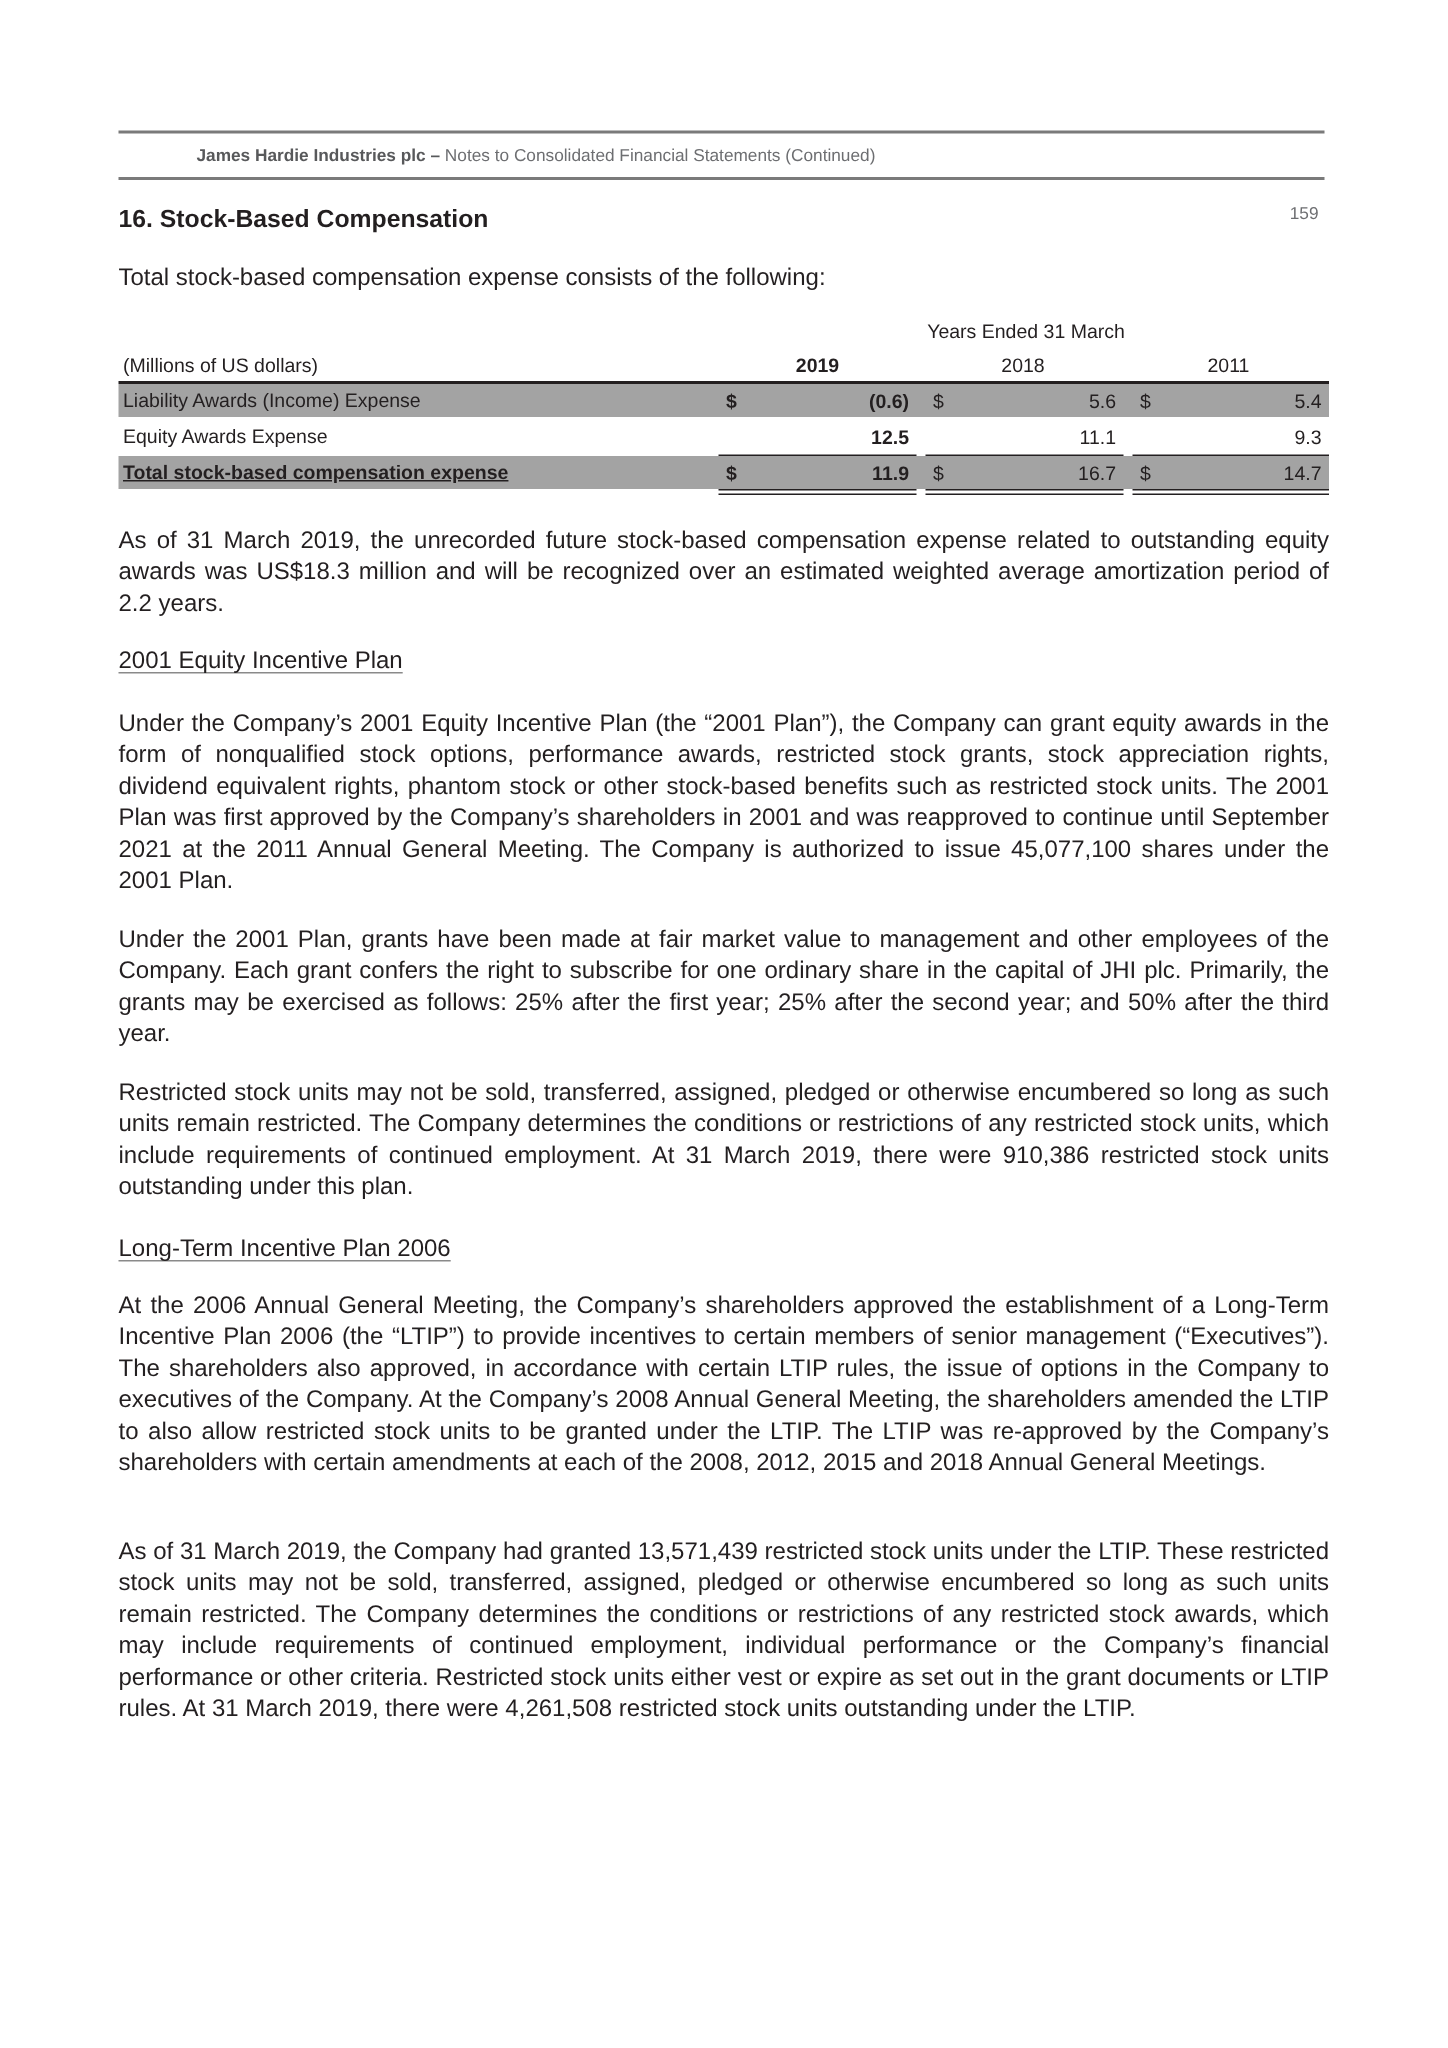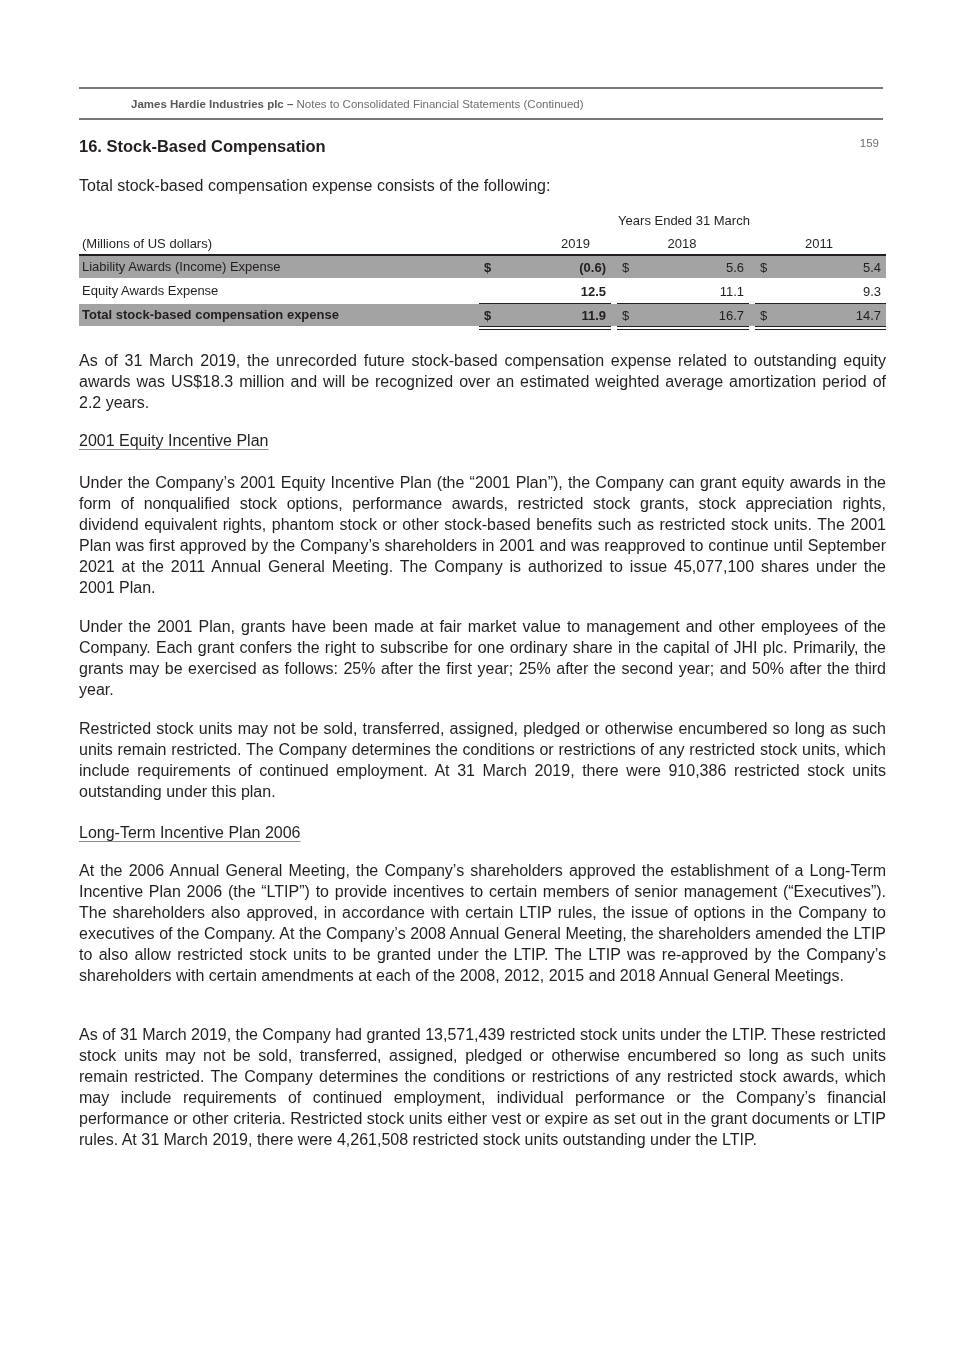--- a/index.html
+++ b/index.html
@@ -15,28 +15,28 @@
   .running-head .right { position: absolute; right: 4px; top: 9px; margin-top: 39px; }
 
   .section-title { position: absolute; top: 137px; left: 0; font-size: 16.5px; font-weight: bold; }
   .intro { position: absolute; top: 177px; left: 0; font-size: 16px; }
 
   
   .tbl { position: absolute; top: 210px; left: 0; width: 807px; font-size: 13px; }
   .tbl .years-hdr { position: absolute; left: 530px; top: 3px; width: 150px; text-align: center; }
   .tbl .units { position: absolute; left: 3px; top: 26px; }
   .tbl .yh { position: absolute; top: 26px; text-align: center; width: 90px; }
-  .tbl .yh.y2019 { left: 421px; font-weight: normal; text-align: right; }
+  .tbl .yh.y2019 { left: 421px; font-weight: bold; }
   .tbl .yh.y2018 { left: 558px; }
   .tbl .yh.y2017 { left: 695px; }
   .tbl .hdr-rule { position: absolute; top: 44px; left: 0; width: 807px; height: 2px; background: #231f20; }
   .row { position: absolute; left: 0; width: 807px; height: 22px; }
   .row.shaded { background: #a3a3a3; }
   .row .label { position: absolute; left: 3px; top: 3px; }
-  .row.total .label { font-weight: bold; }
+  .row.total .label { font-weight: bold; text-decoration: underline; }
   .cell { position: absolute; top: 4px; height: 18px; }
   .cell .cur { position: absolute; left: 5px; top: 0; }
   .cell .val { position: absolute; right: 5px; top: 0; margin-left: 32px; }
   .c2019 { left: 400px; width: 132px; font-weight: bold; }
   .c2018 { left: 538px; width: 132px; }
   .c2017 { left: 676px; width: 131px; }
   .rule-top { position: absolute; top: -1px; left: 0; right: 0; height: 1px; background: #231f20; }
   .rule-dbl { position: absolute; top: 22px; left: 0; right: 0; height: 4px;
               border-top: 1px solid #231f20; border-bottom: 1px solid #231f20; box-sizing: border-box; }
 

